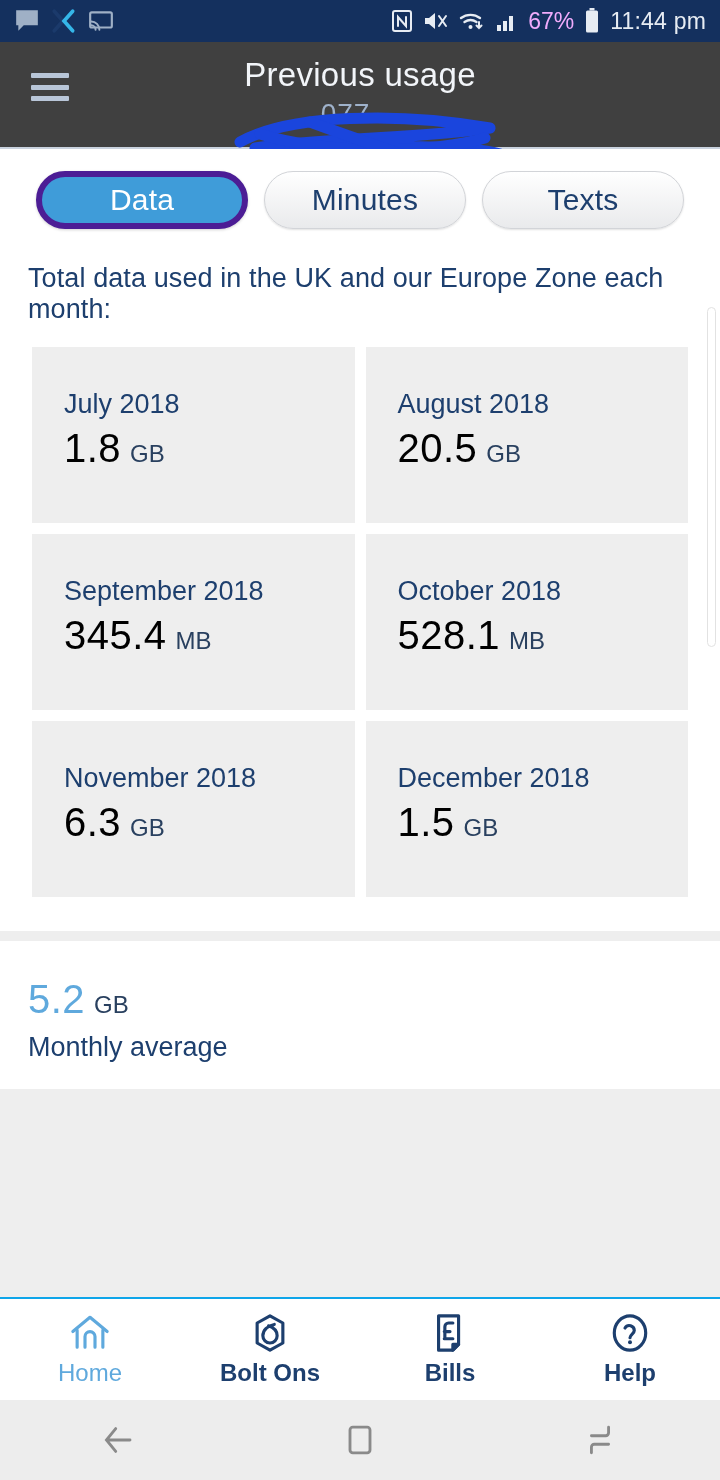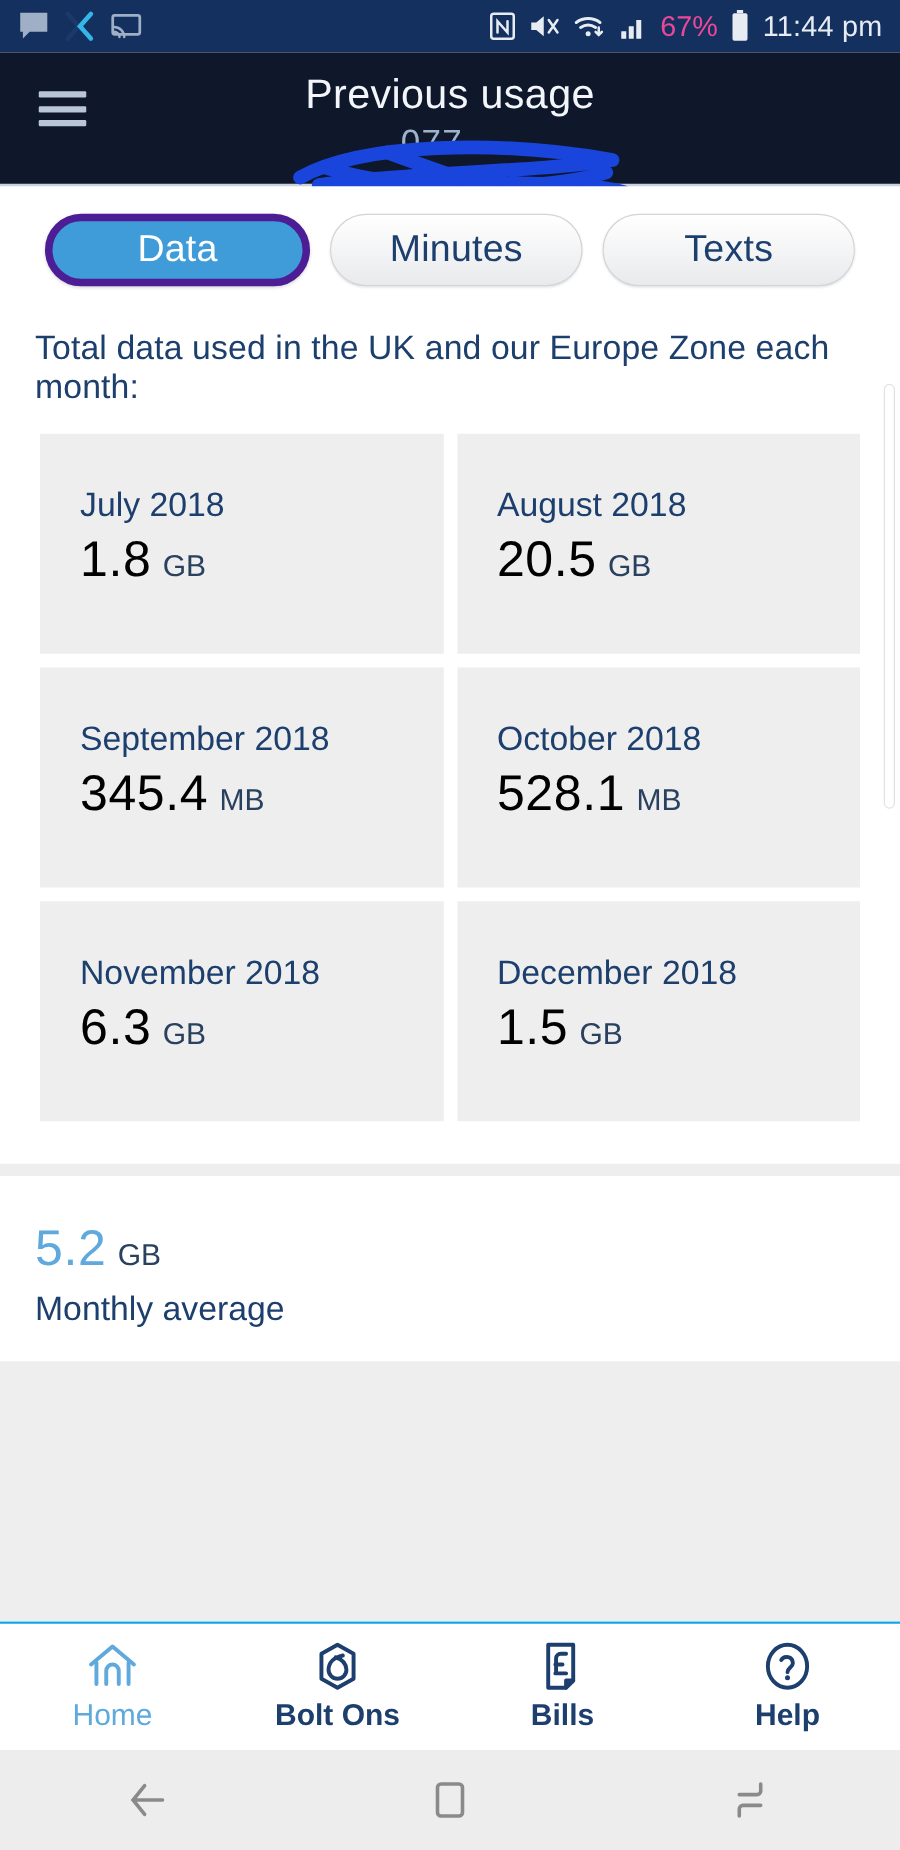--- a/index.html
+++ b/index.html
@@ -14,25 +14,25 @@
 
   
   .statusbar {
     height:42px; background:#14305e; display:flex; align-items:center;
     padding:0 14px; flex:0 0 auto;
   }
   .sb-left { display:flex; align-items:center; gap:11px; }
   .sb-right { margin-left:auto; display:flex; align-items:center; gap:9px; }
   .sb-icon { display:block; }
   .sb-text { color:#e7ecf3; font-size:23px; letter-spacing:.2px; }
-  .sb-pct { color:#ec4899; font-size:23px; }
+  .sb-pct { color:#f0abfc; font-size:23px; }
 
   
   .appbar {
-    height:107px; background:#0f172a; position:relative; flex:0 0 auto;
+    height:107px; background:#404040; position:relative; flex:0 0 auto;
     display:flex; align-items:flex-start;
     border-bottom:2px solid #c9d2de;
   }
   .hamburger {
     position:absolute; left:31px; top:31px; width:38px; height:28px;
     display:flex; flex-direction:column; justify-content:space-between;
   }
   .hamburger span { display:block; height:5px; background:#b9c6d8; border-radius:1px; }
   .appbar-title {
     position:absolute; left:0; right:0; top:14px; text-align:center;

